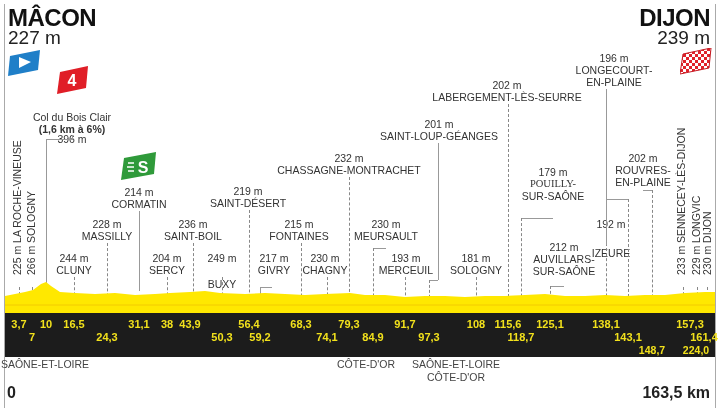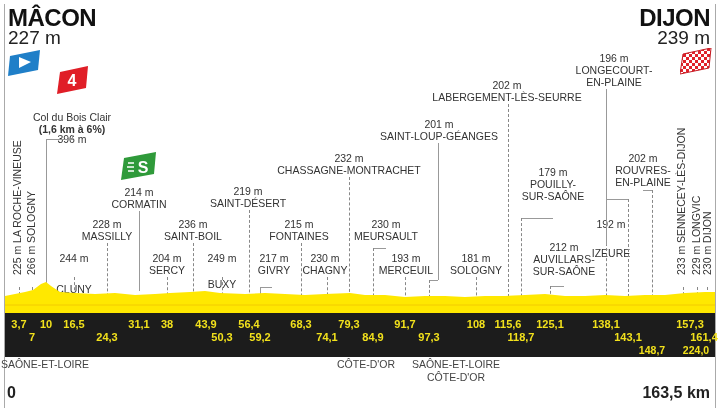--- a/index.html
+++ b/index.html
@@ -67,21 +67,21 @@
 <div class="lbl" style="left:139px;top:186px;">214 m</div>
 <div class="lbl" style="left:139px;top:198px;">CORMATIN</div>
 
 <div class="vlbl" style="left:11px;top:275px;">225 m LA ROCHE-VINEUSE</div>
 <div class="vlbl" style="left:25px;top:275px;">266 m SOLOGNY</div>
 <div class="vlbl" style="left:675px;top:275px;">233 m SENNECEY-LÈS-DIJON</div>
 <div class="vlbl" style="left:690px;top:275px;">229 m LONGVIC</div>
 <div class="vlbl" style="left:701px;top:275px;">230 m DIJON</div>
 
 <div class="lbl" style="left:74px;top:252px;">244 m</div>
-<div class="lbl" style="left:74px;top:264px;margin-top:19px;">CLUNY</div>
+<div class="lbl" style="left:74px;top:264px;">CLUNY</div>
 <div class="lbl" style="left:107px;top:218px;">228 m</div>
 <div class="lbl" style="left:107px;top:230px;">MASSILLY</div>
 <div class="lbl" style="left:167px;top:252px;">204 m</div>
 <div class="lbl" style="left:167px;top:264px;">SERCY</div>
 <div class="lbl" style="left:193px;top:218px;">236 m</div>
 <div class="lbl" style="left:193px;top:230px;">SAINT-BOIL</div>
 <div class="lbl" style="left:222px;top:252px;">249 m</div>
 <div class="lbl" style="left:222px;top:264px;margin-top:14px;">BUXY</div>
 <div class="lbl" style="left:248px;top:185px;">219 m</div>
 <div class="lbl" style="left:248px;top:197px;">SAINT-DÉSERT</div>
@@ -97,21 +97,21 @@
 <div class="lbl" style="left:386px;top:230px;">MEURSAULT</div>
 <div class="lbl" style="left:406px;top:252px;">193 m</div>
 <div class="lbl" style="left:406px;top:264px;">MERCEUIL</div>
 <div class="lbl" style="left:439px;top:118px;">201 m</div>
 <div class="lbl" style="left:439px;top:130px;">SAINT-LOUP-GÉANGES</div>
 <div class="lbl" style="left:476px;top:252px;">181 m</div>
 <div class="lbl" style="left:476px;top:264px;">SOLOGNY</div>
 <div class="lbl" style="left:507px;top:79px;">202 m</div>
 <div class="lbl" style="left:507px;top:91px;">LABERGEMENT-LÈS-SEURRE</div>
 <div class="lbl" style="left:553px;top:166px;">179 m</div>
-<div class="lbl" style="left:553px;top:178px;">POUILLY-</div>
+<div class="lbl" style="left:553px;top:178px;font-family:Liberation Serif, serif;">POUILLY-</div>
 <div class="lbl" style="left:553px;top:190px;">SUR-SAÔNE</div>
 <div class="lbl" style="left:564px;top:241px;">212 m</div>
 <div class="lbl" style="left:564px;top:253px;">AUVILLARS-</div>
 <div class="lbl" style="left:564px;top:265px;">SUR-SAÔNE</div>
 <div class="lbl" style="left:611px;top:218px;">192 m</div>
 <div class="lbl" style="left:611px;top:230px;margin-top:17px;">IZEURE</div>
 <div class="lbl" style="left:614px;top:52px;">196 m</div>
 <div class="lbl" style="left:614px;top:64px;">LONGECOURT-</div>
 <div class="lbl" style="left:614px;top:76px;">EN-PLAINE</div>
 <div class="lbl" style="left:643px;top:152px;">202 m</div>
@@ -160,21 +160,21 @@
 </svg>
 
 <div id="blackband"></div>
 <div class="km" style="left:19px;top:318px;">3,7</div>
 <div class="km" style="left:32px;top:331px;">7</div>
 <div class="km" style="left:46px;top:318px;">10</div>
 <div class="km" style="left:74px;top:318px;">16,5</div>
 <div class="km" style="left:107px;top:331px;">24,3</div>
 <div class="km" style="left:139px;top:318px;">31,1</div>
 <div class="km" style="left:167px;top:318px;">38</div>
-<div class="km" style="left:206px;top:318px;">43,9</div>
+<div class="km" style="left:190px;top:318px;">43,9</div>
 <div class="km" style="left:222px;top:331px;">50,3</div>
 <div class="km" style="left:249px;top:318px;">56,4</div>
 <div class="km" style="left:260px;top:331px;">59,2</div>
 <div class="km" style="left:301px;top:318px;">68,3</div>
 <div class="km" style="left:327px;top:331px;">74,1</div>
 <div class="km" style="left:349px;top:318px;">79,3</div>
 <div class="km" style="left:373px;top:331px;">84,9</div>
 <div class="km" style="left:405px;top:318px;">91,7</div>
 <div class="km" style="left:429px;top:331px;">97,3</div>
 <div class="km" style="left:476px;top:318px;">108</div>

